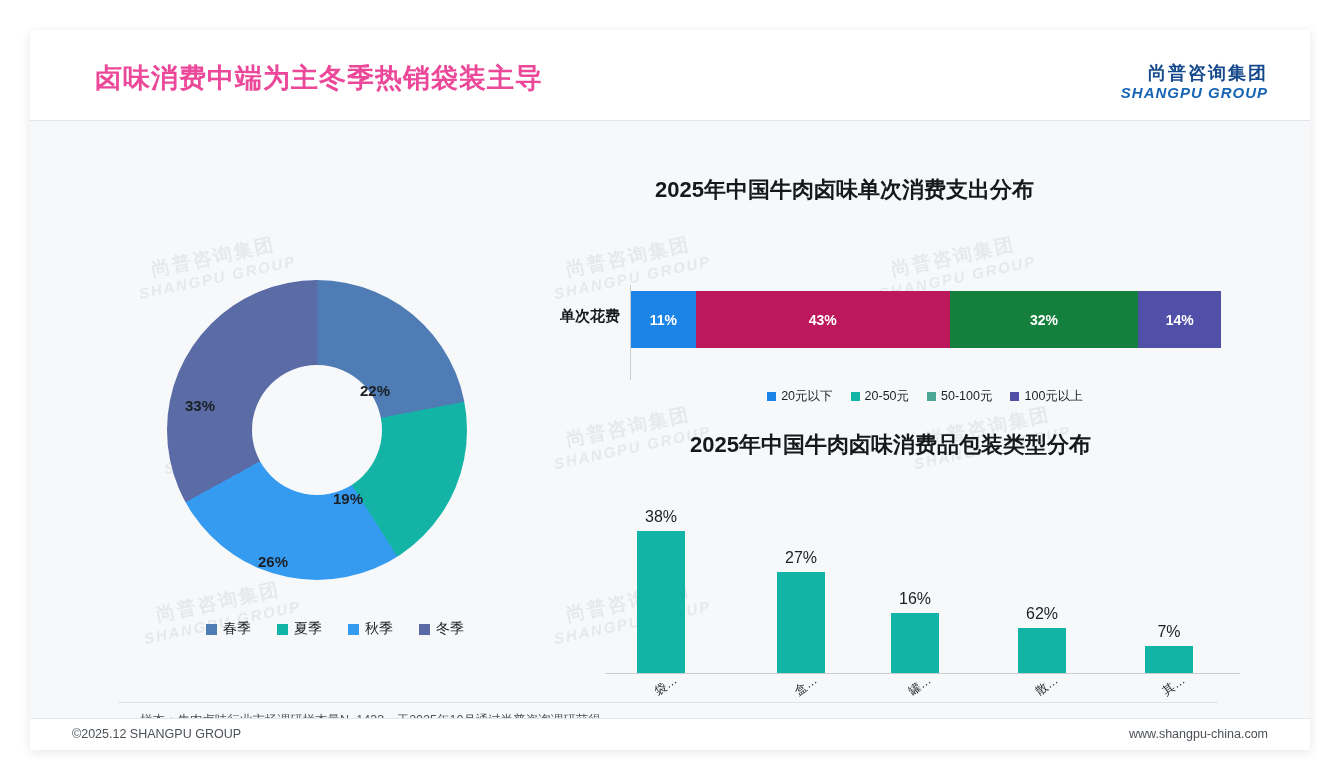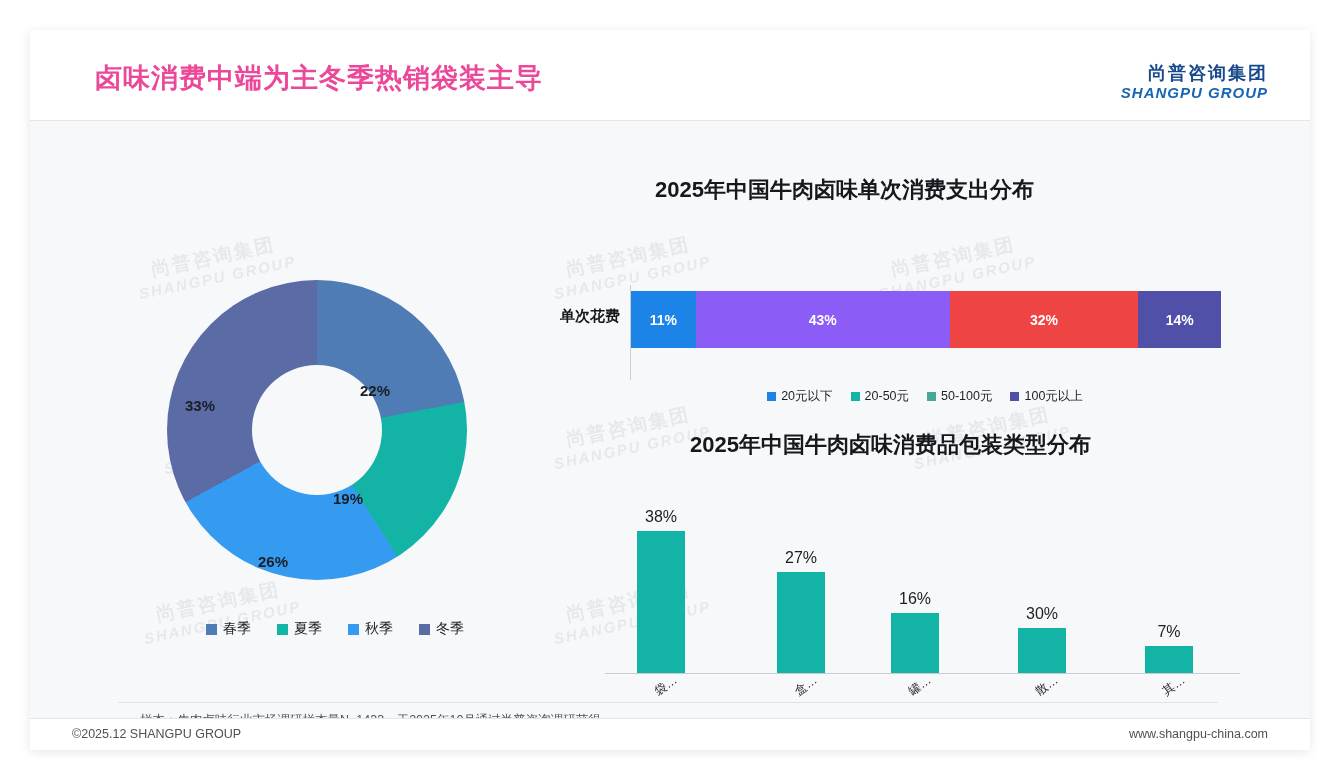--- a/index.html
+++ b/index.html
@@ -368,22 +368,22 @@
         </div>
       </div>
     </div>
 
     <div class="panel-title" id="title-stack">2025年中国牛肉卤味单次消费支出分布</div>
     <div class="stack-wrap">
       <div class="stack-cat-label">单次花费</div>
       <div class="stack-axis"></div>
       <div class="stack-bar">
         <div class="stack-seg" style="width:11%;background:#1b84e6">11%</div>
-        <div class="stack-seg" style="width:43%;background:#8b5cf6">43%</div>
-        <div class="stack-seg" style="width:32%;background:#ef4444">32%</div>
+        <div class="stack-seg" style="width:43%;background:#be185d">43%</div>
+        <div class="stack-seg" style="width:32%;background:#15803d">32%</div>
         <div class="stack-seg" style="width:14%;background:#5150a8">14%</div>
       </div>
       <div class="stack-legend">
         <div class="legend-item">
           <span class="legend-swatch" style="background:#1b84e6"></span>
           <span>20元以下</span>
         </div>
         <div class="legend-item">
           <span class="legend-swatch" style="background:#13b3a6"></span>
           <span>20-50元</span>
@@ -415,21 +415,21 @@
         <div class="bar-cat">盒…</div>
       </div>
 
       <div class="bar-col" style="left:286px;">
         <div class="bar-val">16%</div>
         <div class="bar-rect" style="height:60px;"></div>
         <div class="bar-cat">罐…</div>
       </div>
 
       <div class="bar-col" style="left:413px;">
-        <div class="bar-val">30%</div>
+        <div class="bar-val">62%</div>
         <div class="bar-rect" style="height:45px;"></div>
         <div class="bar-cat">散…</div>
       </div>
 
       <div class="bar-col" style="left:540px;">
         <div class="bar-val">7%</div>
         <div class="bar-rect" style="height:27px;"></div>
         <div class="bar-cat">其…</div>
       </div>
     </div>

